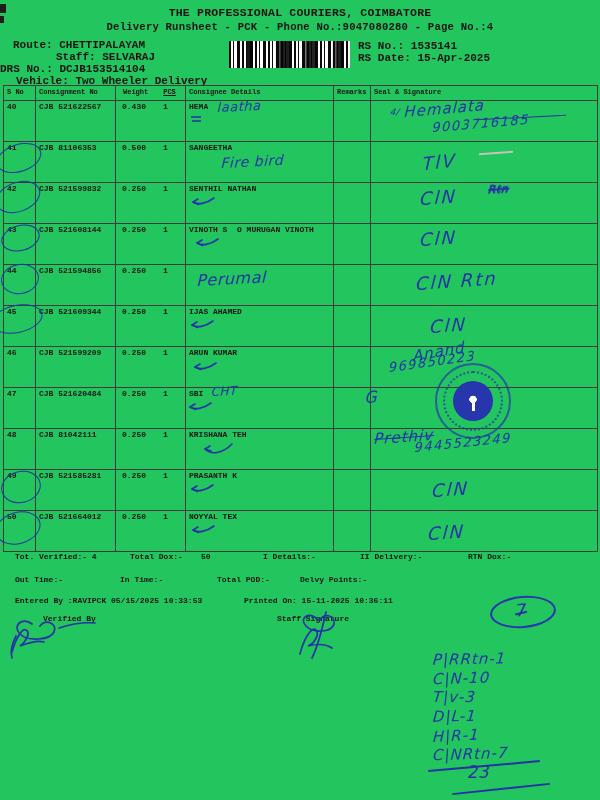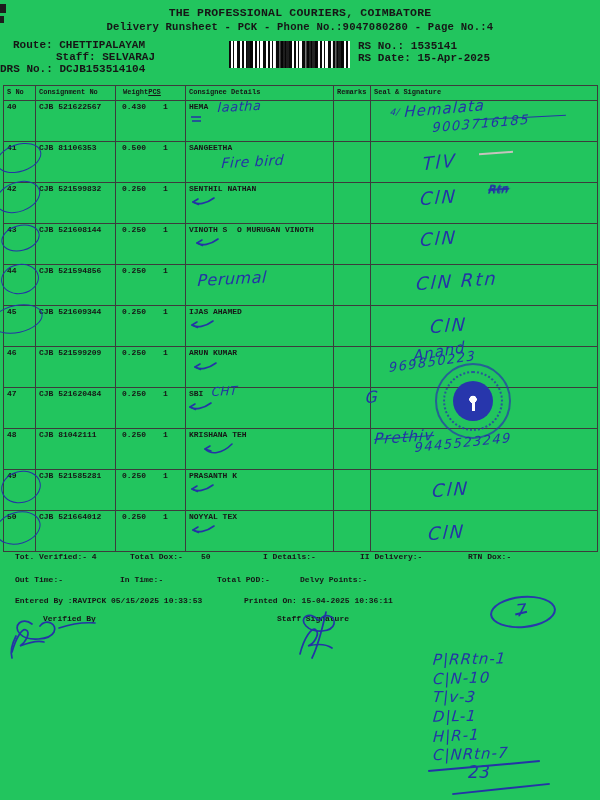--- a/index.html
+++ b/index.html
@@ -17,21 +17,21 @@
   table.sheet th,table.sheet td{border:1px solid #3c3c3c;vertical-align:top;position:relative;
     font-weight:bold;padding:1px 3px;overflow:visible;}
   table.sheet th{font-size:7px;text-align:left;height:11px;padding-top:2px;}
   table.sheet tbody tr{height:41px;}
   td.c-sno{padding-left:9px;padding-top:3px;font-size:8px;}
   td.c-con{font-size:8px;padding-top:3px;padding-left:5px;}
   td.c-wp{font-size:8px;padding-top:3px;}
   td.c-wp .w{margin-left:3px;} td.c-wp .p{margin-left:17px;}
   td.c-name{font-size:8px;padding-top:3px;padding-left:4px;white-space:pre;}
   th.h-seal{padding-left:20px;}
-  th.h-wp .pw{margin-left:4px;} th.h-wp .pp{margin-left:0;text-decoration:underline;}
+  th.h-wp .pw{margin-left:4px;} th.h-wp .pp{margin-left:15px;text-decoration:underline;}
   
   .hw{position:absolute;font-family:"DejaVu Sans",sans-serif;font-style:italic;color:#2433a6;
       font-weight:400;white-space:nowrap;transform-origin:left top;letter-spacing:.5px;z-index:3;}
   .big{font-size:18px;letter-spacing:2px;}
   .big2{font-size:16px;letter-spacing:1px;}
   .sign{font-size:15px;letter-spacing:1px;}
   .phone{font-size:13px;letter-spacing:1.5px;}
   .pre{font-size:9px;}
   .note{font-size:13px;}
   .scrib{font-size:11px;text-decoration:line-through;text-shadow:0 1px 0 #2433a6,1px 0 0 rgba(36,51,166,.7);}
@@ -62,20 +62,21 @@
 
   <div class="scanmark" style="left:0;top:4px;width:6px;height:9px;"></div>
   <div class="scanmark" style="left:0;top:16px;width:4px;height:7px;"></div>
 
   <div class="abs doc-title">THE PROFESSIONAL COURIERS, COIMBATORE</div>
   <div class="abs doc-subtitle">Delivery Runsheet - PCK - Phone No.:9047080280 - Page No.:4</div>
 
   <div class="abs meta" style="left:13px;top:39px;"><span>Route:</span> <span>CHETTIPALAYAM</span></div>
   <div class="abs meta" style="left:13px;top:51px;margin-left:43px;"><span>Staff:</span> <span>SELVARAJ</span></div>
   <div class="abs meta" style="left:0;top:63px;"><span>DRS No.:</span> <span>DCJB153514104</span></div>
+  <div class="abs meta" style="left:16px;top:75px;"><span>Vehicle:</span> <span>Two Wheeler Delivery</span></div>
 
   <div class="barcode"></div>
 
   <div class="abs meta" style="left:358px;top:40px;"><span>RS No.:</span> <span>1535141</span></div>
   <div class="abs meta" style="left:358px;top:52px;"><span>RS Date:</span> <span>15-Apr-2025</span></div>
 
   <table class="sheet">
     <colgroup>
       <col style="width:32px">
         <col style="width:80px">
@@ -271,21 +272,21 @@
   <div class="f" style="left:263px;top:552px;">I Details:-</div>
   <div class="f" style="left:360px;top:552px;">II Delivery:-</div>
   <div class="f" style="left:468px;top:552px;">RTN Dox:-</div>
 
   <div class="f" style="left:15px;top:575px;">Out Time:-</div>
   <div class="f" style="left:120px;top:575px;">In Time:-</div>
   <div class="f" style="left:217px;top:575px;">Total POD:-</div>
   <div class="f" style="left:300px;top:575px;">Delvy Points:-</div>
 
   <div class="f" style="left:15px;top:596px;">Entered By :RAVIPCK 05/15/2025 10:33:53</div>
-  <div class="f" style="left:244px;top:596px;">Printed On: 15-04-2025 10:36:11</div>
+  <div class="f" style="left:244px;top:596px;">Printed On: 15-11-2025 10:36:11</div>
 
   <div class="f" style="left:15px;top:614px;margin-left:28px;">Verified By</div>
   <div class="f" style="left:277px;top:614px;">Staff Signature</div>
 
   <svg class="decor" style="left:4px;top:606px;" width="95" height="55" viewBox="0 0 95 55">
     <g fill="none" stroke="#2433a6" stroke-width="1.7" stroke-linecap="round">
       <path d="M28 18 c-10 -8 -20 2 -12 10 c8 8 30 6 34 -2 c4 -8 -8 -14 -14 -6"></path>
       <path d="M55 22 c12 -4 24 -6 36 -5"></path>
       <path d="M8 46 c4 -14 10 -24 14 -22 c5 2 0 12 -6 16 c10 -4 18 -6 24 -4"></path>
       <path d="M12 30 c-4 8 -6 16 -4 22"></path>

